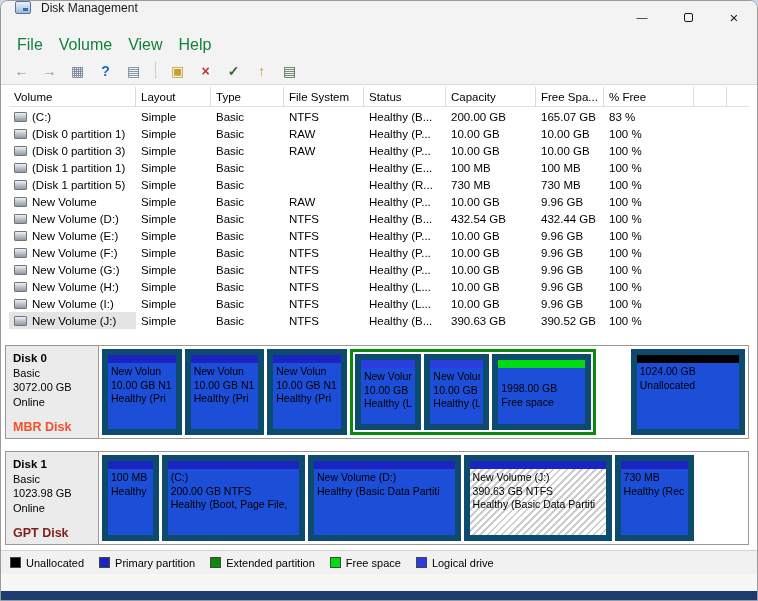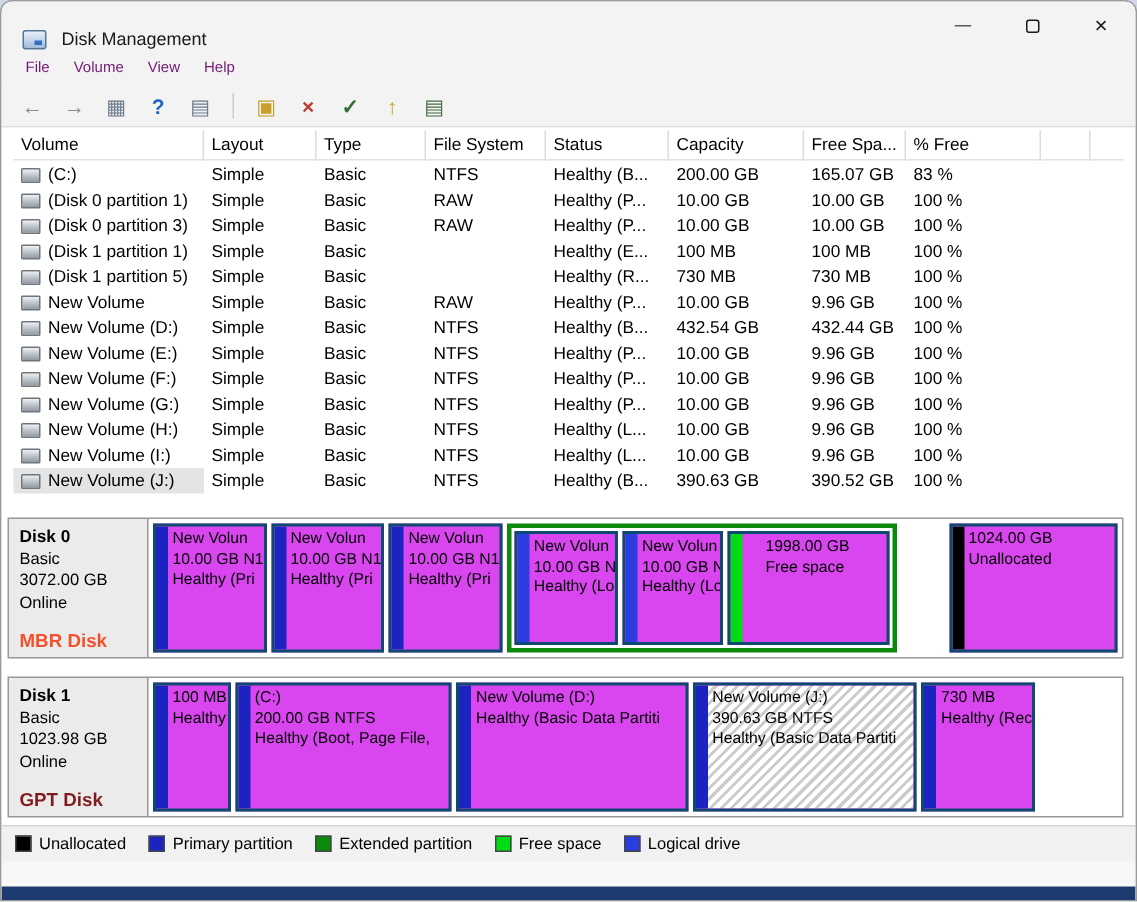--- a/index.html
+++ b/index.html
@@ -1,48 +1,48 @@
 <!DOCTYPE html>
 <html><head>
 <meta charset="utf-8">
 <style>
 *{box-sizing:border-box;margin:0;padding:0}
 body{width:758px;height:601px;font-family:"Liberation Sans",sans-serif;cursor:default;background:#cfd8e6}
 .window{width:758px;height:601px;display:flex;flex-direction:column;background:#fff;border:1px solid #9a9a9a;border-radius:8px 8px 0 0;overflow:hidden}
-.titlebar{flex:0 0 32px;background:#f3f3f3;display:flex;align-items:flex-end;padding-left:14px}
+.titlebar{flex:0 0 32px;background:#f3f3f3;display:flex;align-items:flex-start;padding-left:14px}
 .app-icon{width:16px;height:13px;border:1px solid #56759c;border-radius:2px;background:linear-gradient(180deg,#eaf2fb,#9fb9d9);position:relative;flex:0 0 auto}
 .app-icon::after{content:"";position:absolute;right:2px;bottom:2px;width:5px;height:3px;background:#2e6fc0}
 .title-text{font-size:12px;color:#191919;margin-left:10px}
 .winbtns{margin-left:auto;display:flex;height:100%}
 .winbtn{width:46px;display:flex;align-items:center;justify-content:center;color:#1a1a1a}
 .btn-min{font-size:11px}
 .maxbox{width:9px;height:9px;border:1px solid #1a1a1a;border-radius:2px;display:block}
 .btn-close{font-size:15px}
 .menubar{flex:0 0 24px;background:#f3f3f3;display:flex;align-items:center;padding-left:8px}
-.menu-item{font-size:10px;padding:3px 8px;color:#701a75}
+.menu-item{font-size:16px;padding:3px 8px;color:#15803d}
 .toolbar{flex:0 0 28px;background:#f3f3f3;border-bottom:1px solid #dadada;display:flex;align-items:center;padding-left:10px;gap:7px}
 .tb-btn{width:21px;height:21px;display:flex;align-items:center;justify-content:center;font-size:14px}
 .tb-sep{width:1px;height:17px;background:#ccc;margin:0 4px}
 .table-pane{flex:0 0 252px;background:#fff;padding:2px 8px 0 8px;overflow:hidden}
 .trow{display:grid;grid-template-columns:127px 75px 73px 80px 82px 90px 68px 90px 33px 1fr;font-size:11.5px;color:#000;align-items:center}
 .thead{height:20px;border-bottom:1px solid #e1e1e1;margin-bottom:1px}
 .thead .cell{height:20px;display:flex;align-items:center;border-right:1px solid #dcdcdc}
 .thead .cell:last-child{border-right:none}
 .brow{height:17px}
 .cell{padding-left:5px;overflow:hidden;white-space:nowrap}
 .vol-cell{display:flex;align-items:center;gap:5px;height:100%}
 .vol-icon{width:13px;height:10px;flex:0 0 auto;border:1px solid #6f757c;border-radius:1px;background:linear-gradient(180deg,#eff1f3,#b9bfc6 55%,#939aa2)}
 .brow.selected .vol-cell{background:#e4e4e4}
 .graph-pane{flex:1 1 auto;background:#fff;padding:8px 8px 0 4px;overflow:hidden}
 .disk-row{display:flex;height:94px;margin-bottom:12px;border:1px solid #989898;background:#fff}
 .disk-head{flex:0 0 93px;background:#ebebeb;border-right:1px solid #989898;padding:5px 7px;font-size:11px;line-height:14.5px;color:#000}
 .disk-name{font-weight:bold;font-size:11.5px}
 .disk-style{font-weight:bold;font-size:12.5px;margin-top:11px}
 .parts{flex:1 1 auto;display:flex;gap:3px;padding:3px;min-width:0}
-.part{border:2px solid #0c4a6e;background:#d946ef;display:flex;flex-direction:row;min-width:0;overflow:hidden}
+.part{border:6px solid #0c4a6e;background:#1d4ed8;display:flex;flex-direction:column;min-width:0;overflow:hidden}
 .bar{flex:0 0 8px}
 .pbody{flex:1 1 auto;padding:2px 3px;font-size:10.5px;line-height:13.5px;color:#000}
 .pbody div{white-space:nowrap;overflow:hidden}
 .pbody.hatched{background:repeating-linear-gradient(135deg,#ffffff 0px,#ffffff 3px,#cccccc 3px,#cccccc 5px)}
 .ext-group{display:flex;gap:3px;padding:2px;border:3px solid #0c8a0c;min-width:0;background:#fff}
 .spacer{background:#fff}
 .legend{flex:0 0 24px;background:#f1f1f1;border-top:1px solid #d3d3d3;display:flex;align-items:center;gap:15px;padding-left:9px}
 .leg-item{display:flex;align-items:center;gap:5px;font-size:11px;color:#000}
 .swatch{width:11px;height:11px;border:1px solid #454545;display:block}
 .bottom-pad{flex:0 0 17px;background:#f7f7f7}

